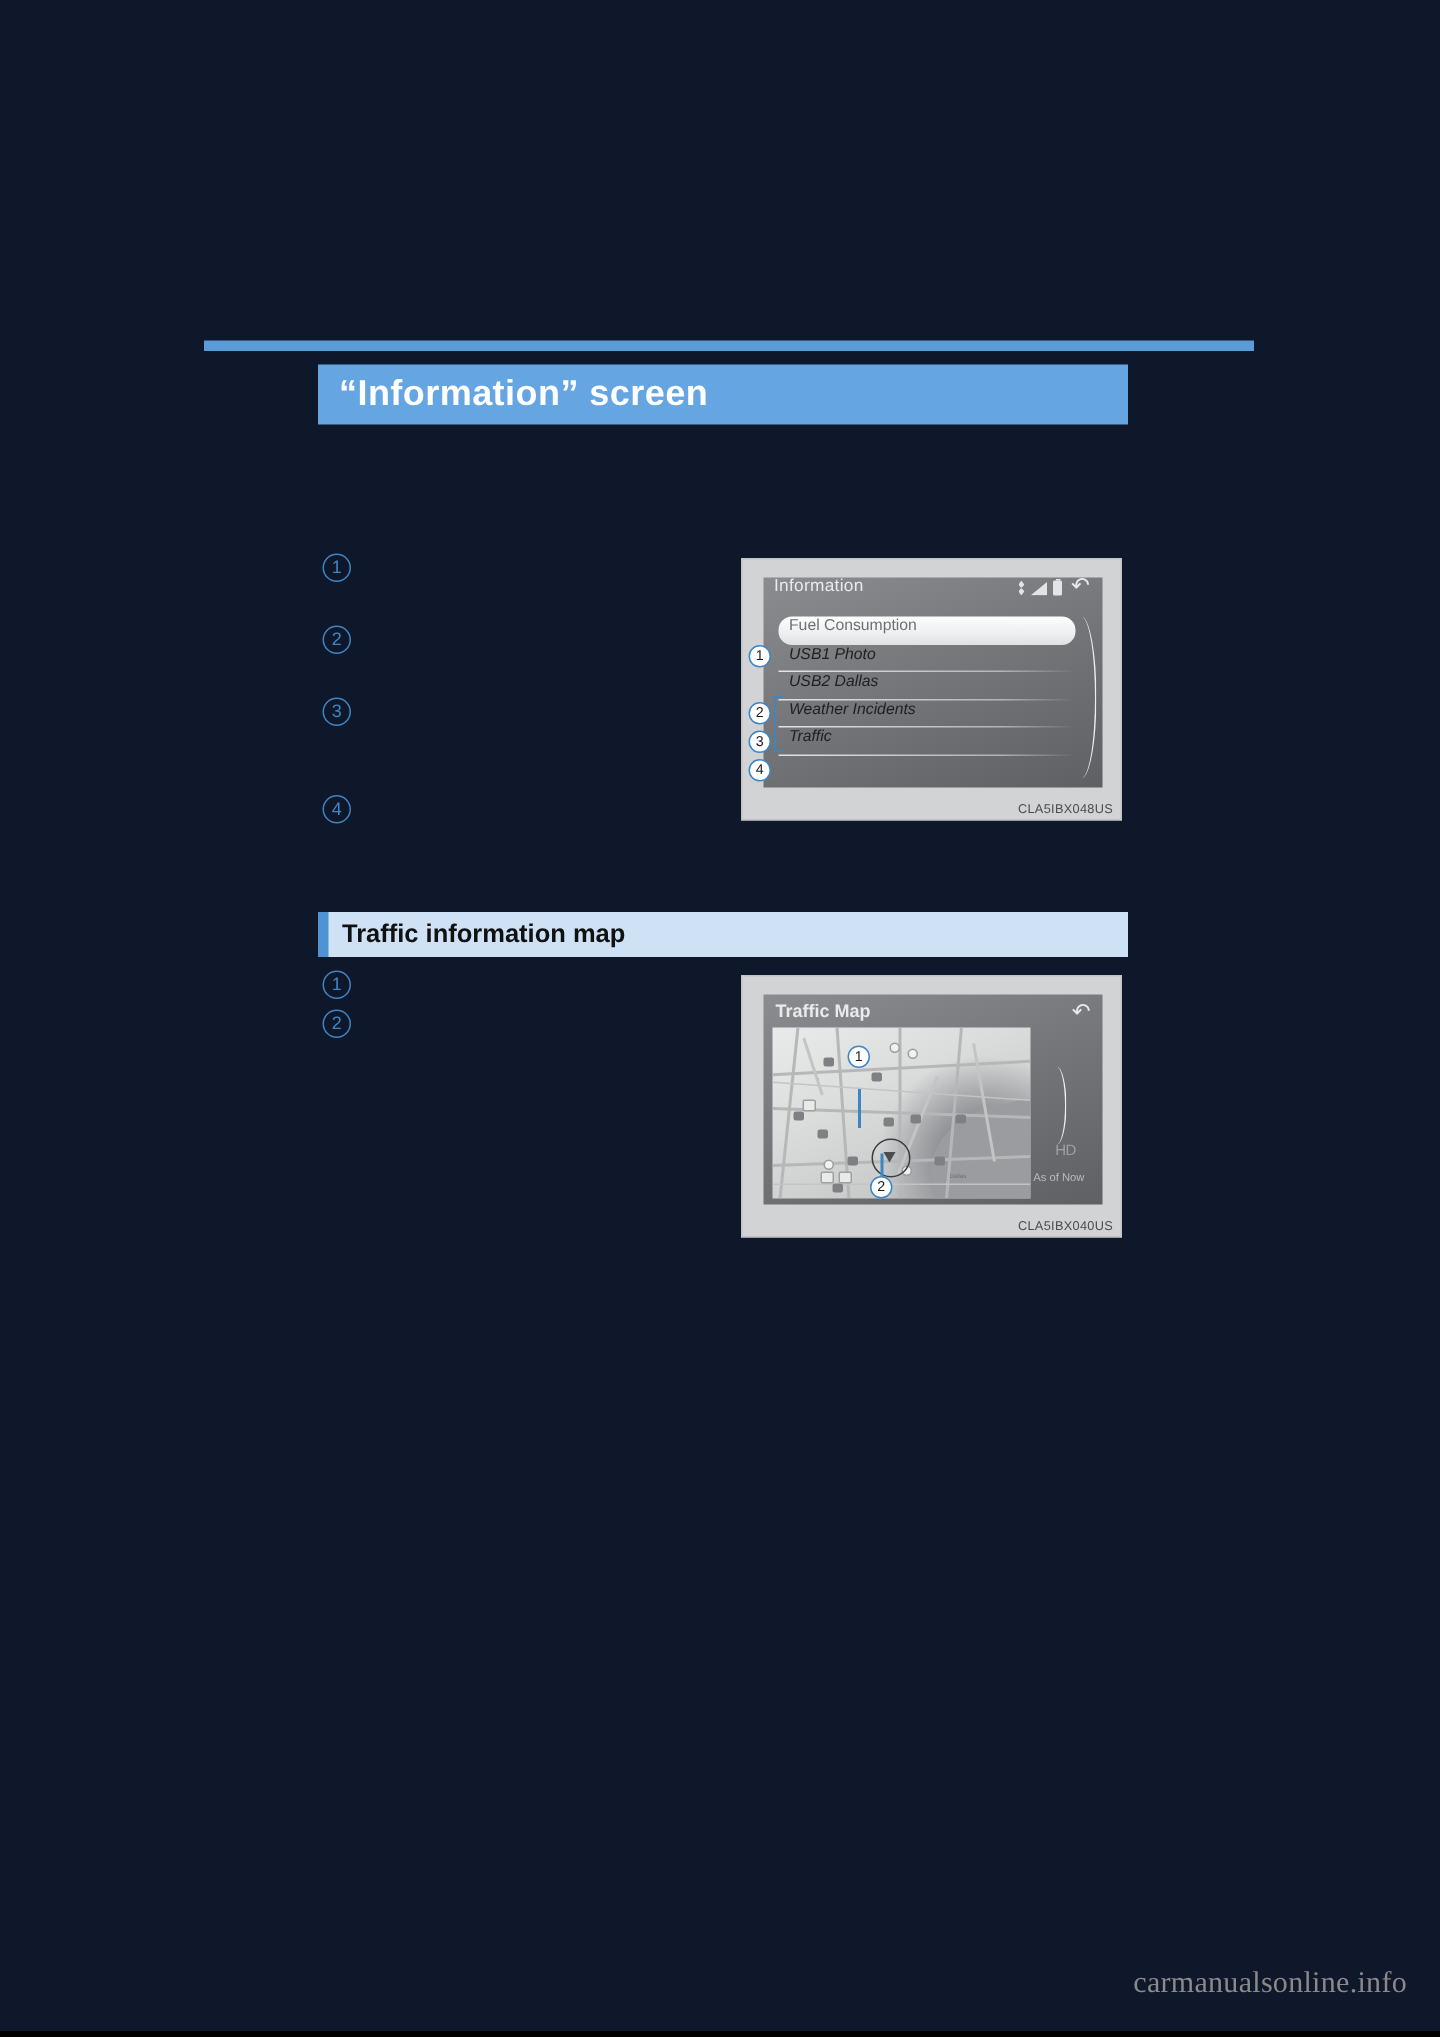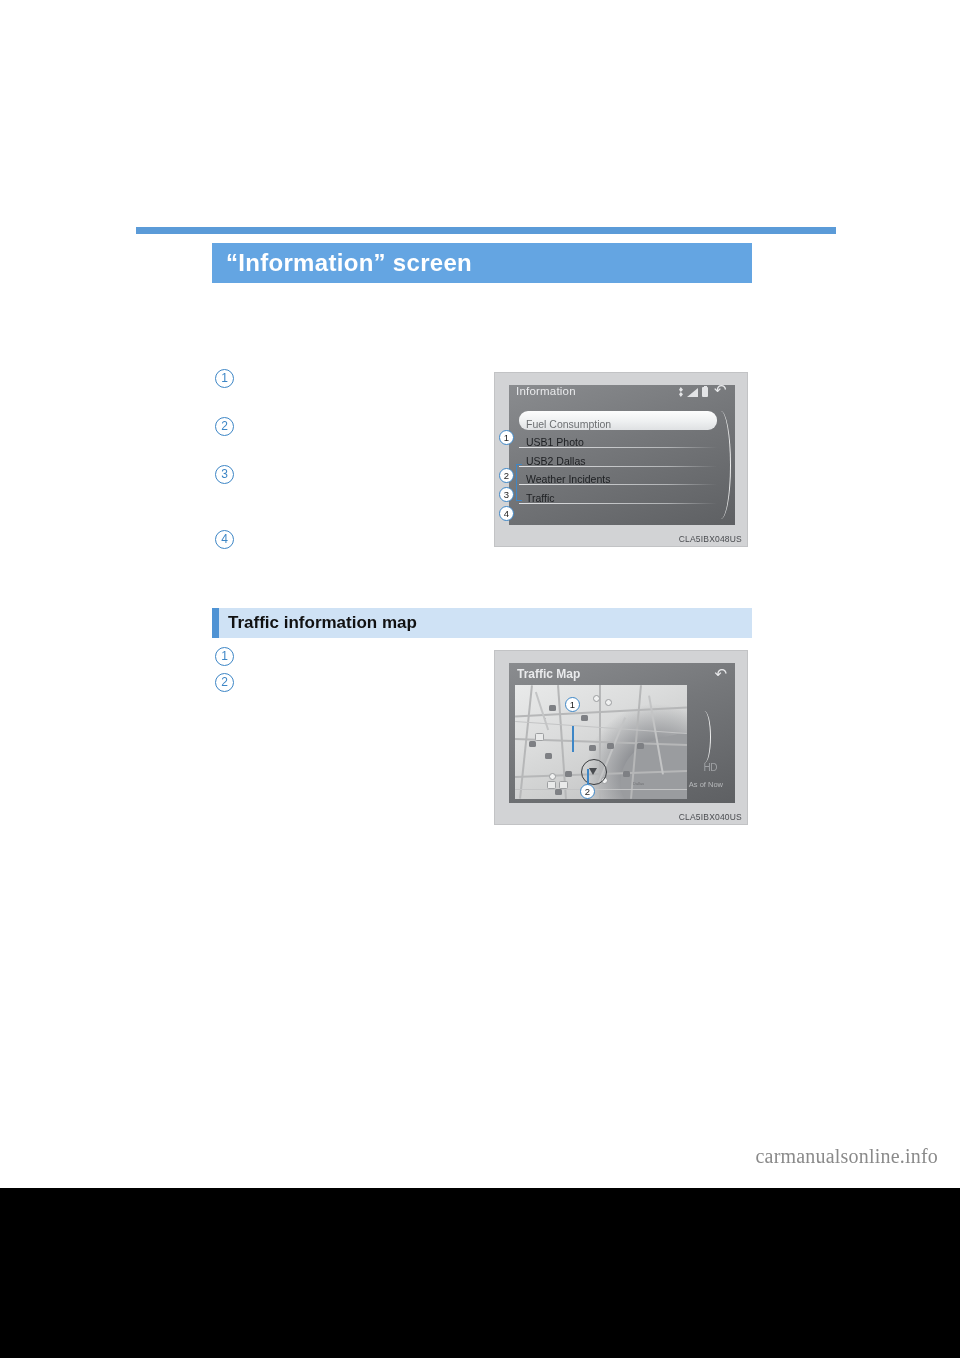--- a/index.html
+++ b/index.html
@@ -14,22 +14,22 @@
     position: relative;
     font-family: "Liberation Sans", sans-serif;
     overflow: hidden;
   }
 
   
   #page {
     position: absolute;
     left: 0; top: 0;
     width: 960px;
-    height: 1188px;
-    background: #ffffff;
+    height: 1354px;
+    background: #0f172a;
   }
 
   
   .top-rule {
     position: absolute;
     left: 136px;
     top: 227px;
     width: 700px;
     height: 7px;
     background: #5b9bd8;
@@ -208,34 +208,35 @@
 
   
   .hu-list {
     position: relative;
     padding: 2px 18px 0 10px;
   }
   .hu-row {
     position: relative;
     height: 18.5px;
     display: flex;
-    align-items: flex-end;
+    align-items: flex-start;
     color: #2e3033;
     font-size: 10.5px;
     font-family: "Liberation Sans", sans-serif;
     padding-left: 7px;
     box-sizing: border-box;
   }
   .hu-row.selected {
     background: linear-gradient(180deg, #fdfdfd 0%, #eef0f1 55%, #dfe1e3 100%);
     border-radius: 9px;
     color: #6d7073;
   }
   .hu-row:not(.selected) {
     color: #1d1f22;
+    font-style: italic;
   }
   .hu-row:not(.selected)::after {
     content: "";
     position: absolute;
     left: 0; right: 0; bottom: 0;
     height: 1px;
     background: linear-gradient(90deg, rgba(235,236,238,.92) 0%, rgba(215,217,219,.65) 75%, rgba(200,202,204,0) 100%);
   }
 
   

